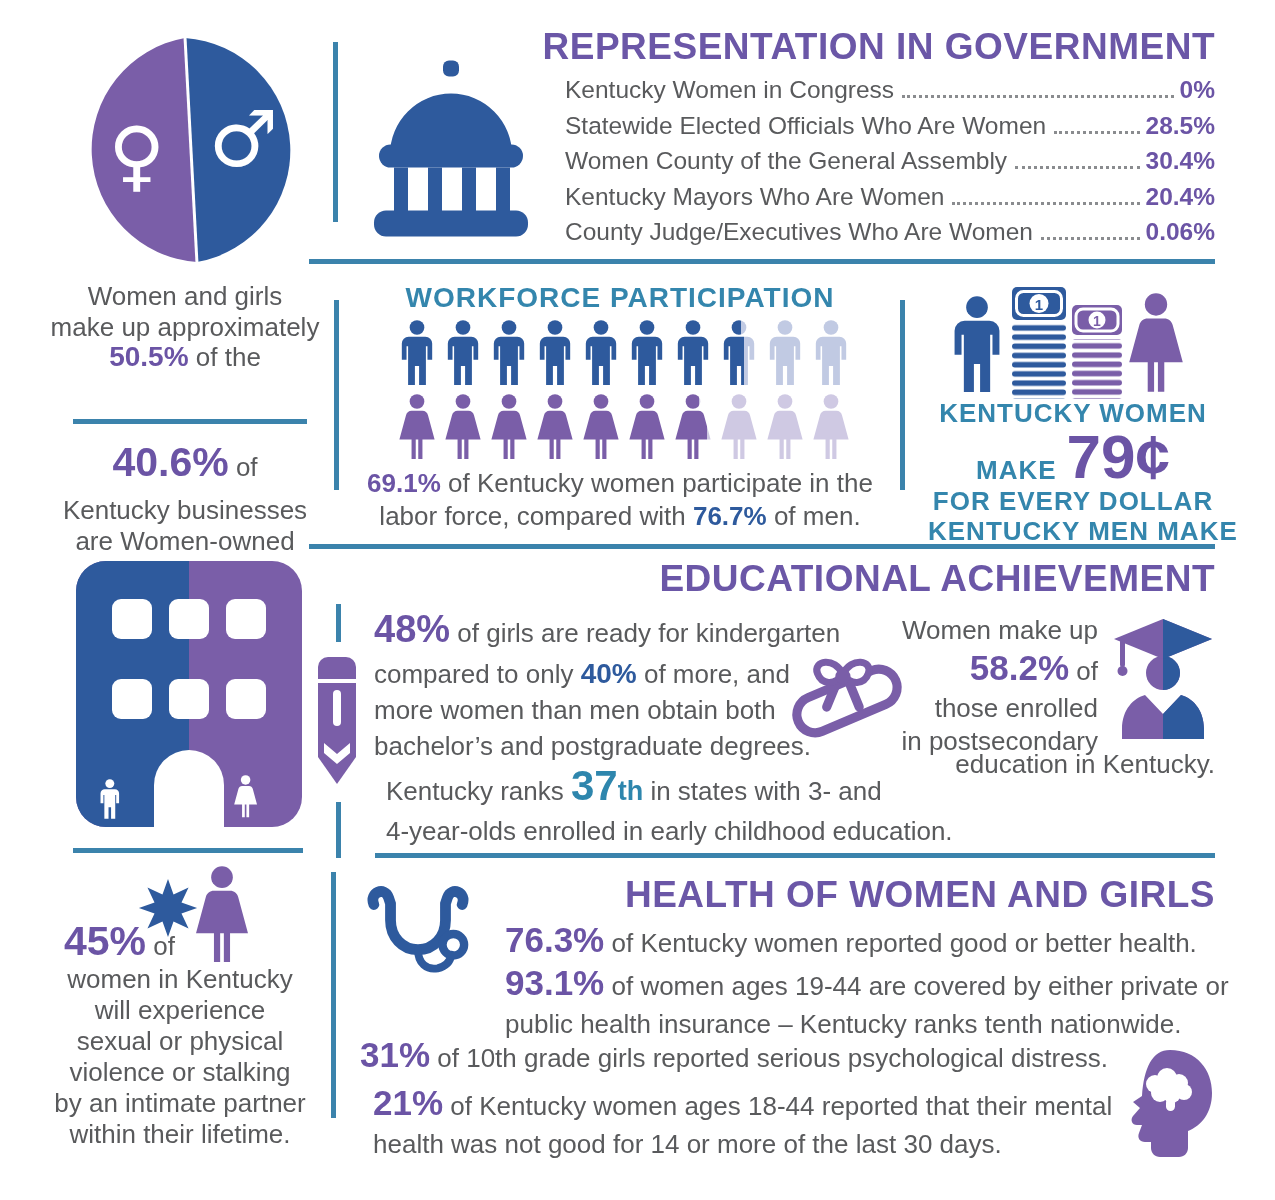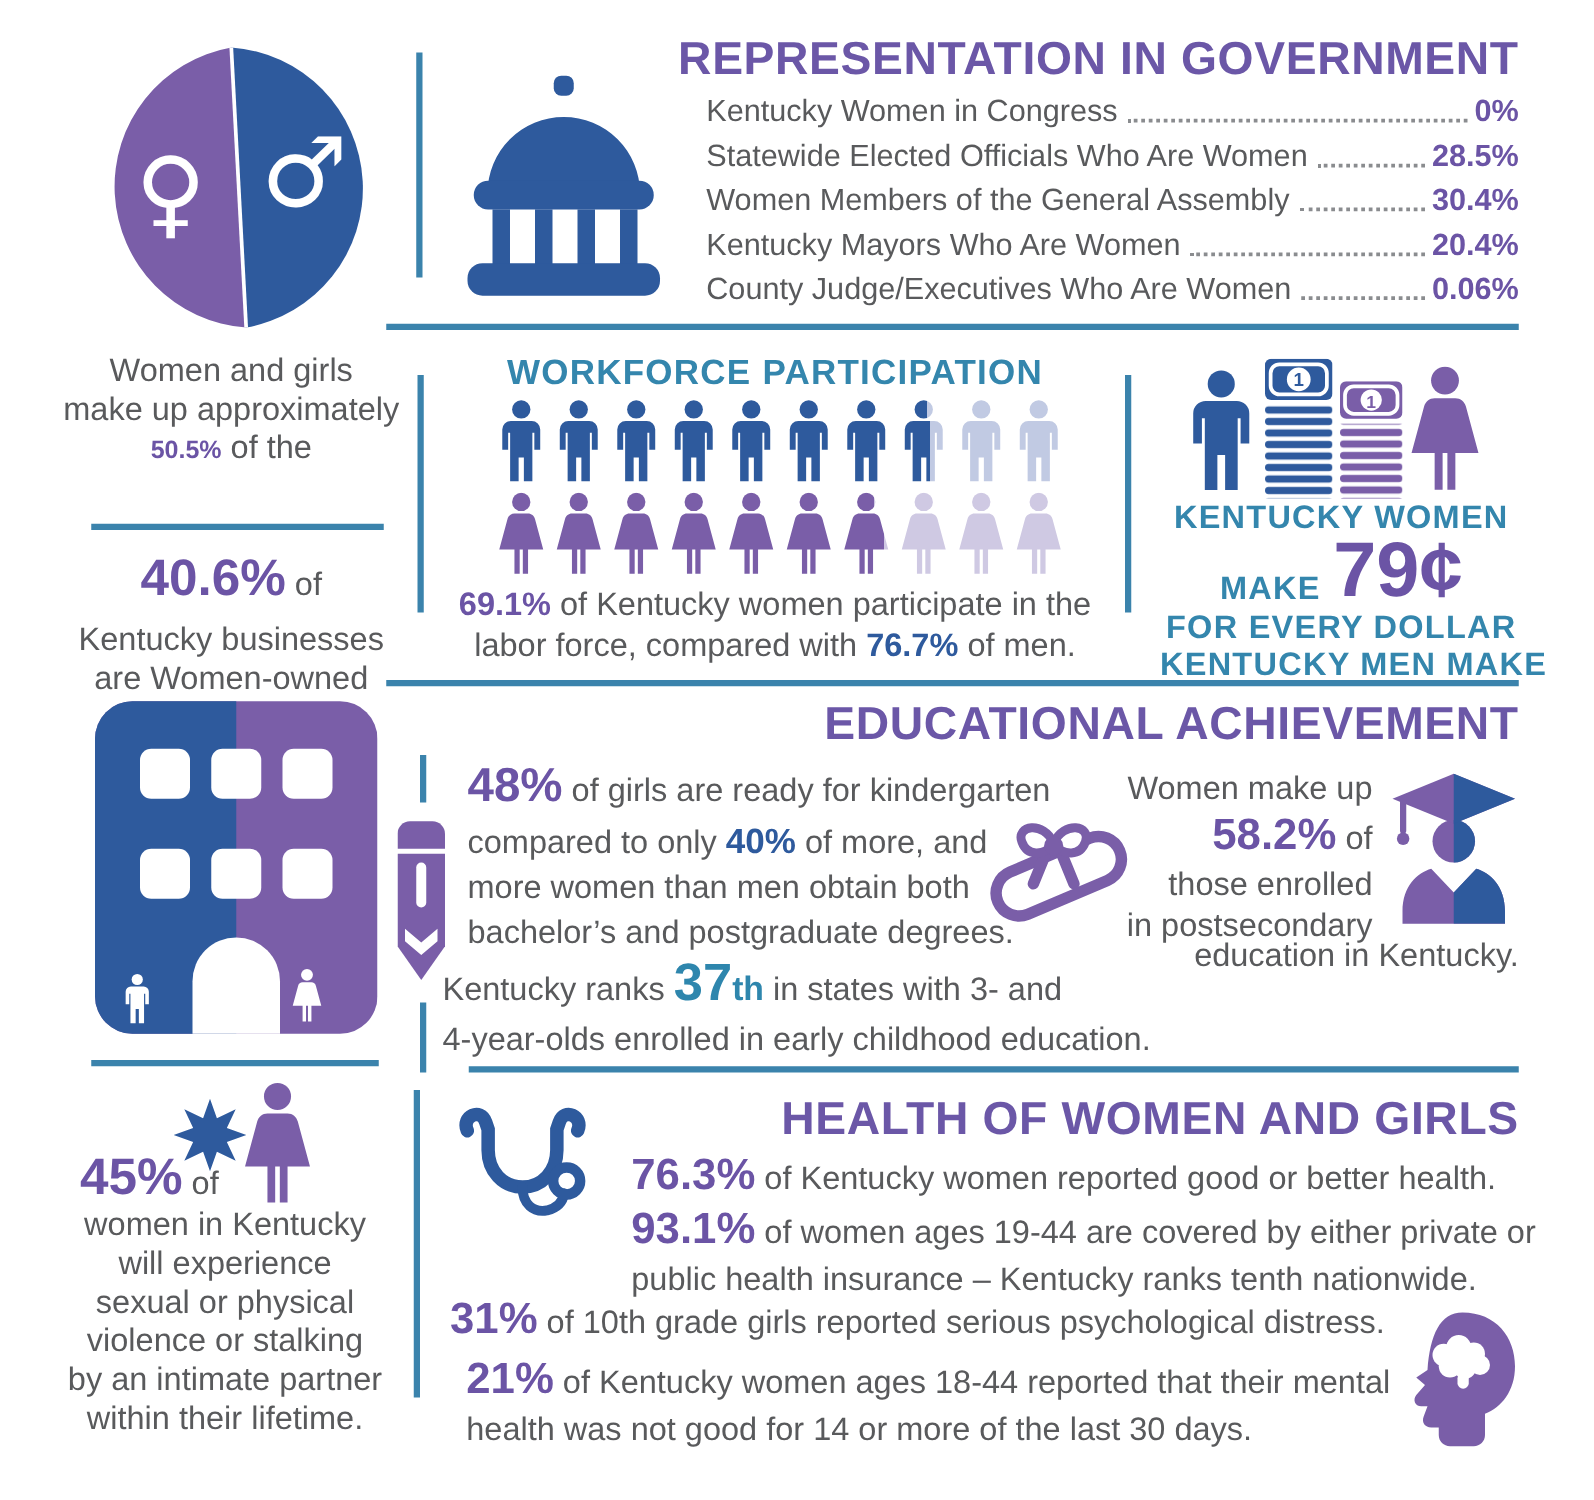--- a/index.html
+++ b/index.html
@@ -35,21 +35,21 @@
       <path d="M111,2 A114,114 0 0 1 123,228 L111,2 Z" fill="#2e5a9d"></path>
       <line x1="111" y1="2" x2="123" y2="228" stroke="#fff" stroke-width="3"></line>
       <text x="62" y="120" font-family="DejaVu Sans, sans-serif" font-size="78" font-weight="bold" fill="#fff" text-anchor="middle" dominant-baseline="central">♀</text>
       <text x="170" y="104" font-family="DejaVu Sans, sans-serif" font-size="78" font-weight="bold" fill="#fff" text-anchor="middle" dominant-baseline="central">♂</text>
     </svg>
   </div>
 
   <div class="abs center body-txt" style="left:30px;top:281px;width:310px;line-height:30.5px">
     <div class="nw">Women and girls</div>
     <div class="nw">make up approximately</div>
-    <div class="nw"><span class="num-p" style="font-size:20px">50.5%</span><span> of the</span></div>
+    <div class="nw"><span class="num-p" style="font-size:28px">50.5%</span><span> of the</span></div>
   </div>
 
   <div class="hline" style="left:73px;top:419px;width:234px"></div>
 
   <div class="abs center" style="left:30px;top:438px;width:310px">
     <div class="nw" style="line-height:48px"><span class="num-p" style="font-size:41px">40.6%</span><span class="body-txt"> of</span></div>
     <div class="body-txt nw" style="line-height:31px">Kentucky businesses</div>
     <div class="body-txt nw" style="line-height:31px">are Women-owned</div>
   </div>
 
@@ -121,21 +121,21 @@
       <span class="rep-label">Kentucky Women in Congress</span>
       <span class="rep-dots"></span>
       <span class="rep-value">0%</span>
     </div>
     <div class="rep-row">
       <span class="rep-label">Statewide Elected Officials Who Are Women</span>
       <span class="rep-dots"></span>
       <span class="rep-value">28.5%</span>
     </div>
     <div class="rep-row">
-      <span class="rep-label">Women Members of the General Assembly</span>
+      <span class="rep-label">Women County of the General Assembly</span>
       <span class="rep-dots"></span>
       <span class="rep-value">30.4%</span>
     </div>
     <div class="rep-row">
       <span class="rep-label">Kentucky Mayors Who Are Women</span>
       <span class="rep-dots"></span>
       <span class="rep-value">20.4%</span>
     </div>
     <div class="rep-row">
       <span class="rep-label">County Judge/Executives Who Are Women</span>
@@ -363,21 +363,21 @@
     </svg>
   </div>
 
   <div class="abs body-txt" style="left:374px;top:606px;width:460px">
     <div class="nw" style="line-height:46px"><span class="num-p" style="font-size:38px">48%</span><span> of girls are ready for kindergarten</span></div>
     <div class="nw" style="line-height:36px"><span>compared to only </span><span class="num-b" style="font-size:28px">40%</span><span> of more, and</span></div>
     <div class="nw" style="line-height:36px">more women than men obtain both</div>
     <div class="nw" style="line-height:36px">bachelor’s and postgraduate degrees.</div>
   </div>
 
-  <div class="abs body-txt" style="left:354px;top:764px;width:580px">
+  <div class="abs body-txt" style="left:386px;top:764px;width:580px">
     <div class="nw" style="line-height:44px"><span>Kentucky ranks </span><span class="num-t" style="font-size:42px">37</span><span class="num-t" style="font-size:27px">th</span><span> in states with 3- and</span></div>
     <div class="nw" style="line-height:36px">4-year-olds enrolled in early childhood education.</div>
   </div>
 
   <div class="abs" style="left:790px;top:640px">
     <svg width="114" height="124" viewBox="0 0 112 122">
       <rect x="4" y="42" width="104" height="36" rx="18" fill="none" stroke="#7a5ea8" stroke-width="9" transform="rotate(-23 56 60)"></rect>
       <path d="M45,44 L36,66 M59,44 L68,66" stroke="#7a5ea8" stroke-width="9" stroke-linecap="round" fill="none"></path>
       <path d="M52,34 C44,16 22,20 27,33 C31,44 44,45 52,34 Z" fill="#fff" stroke="#7a5ea8" stroke-width="7"></path>
       <path d="M52,34 C60,16 82,20 77,33 C73,44 60,45 52,34 Z" fill="#fff" stroke="#7a5ea8" stroke-width="7"></path>

